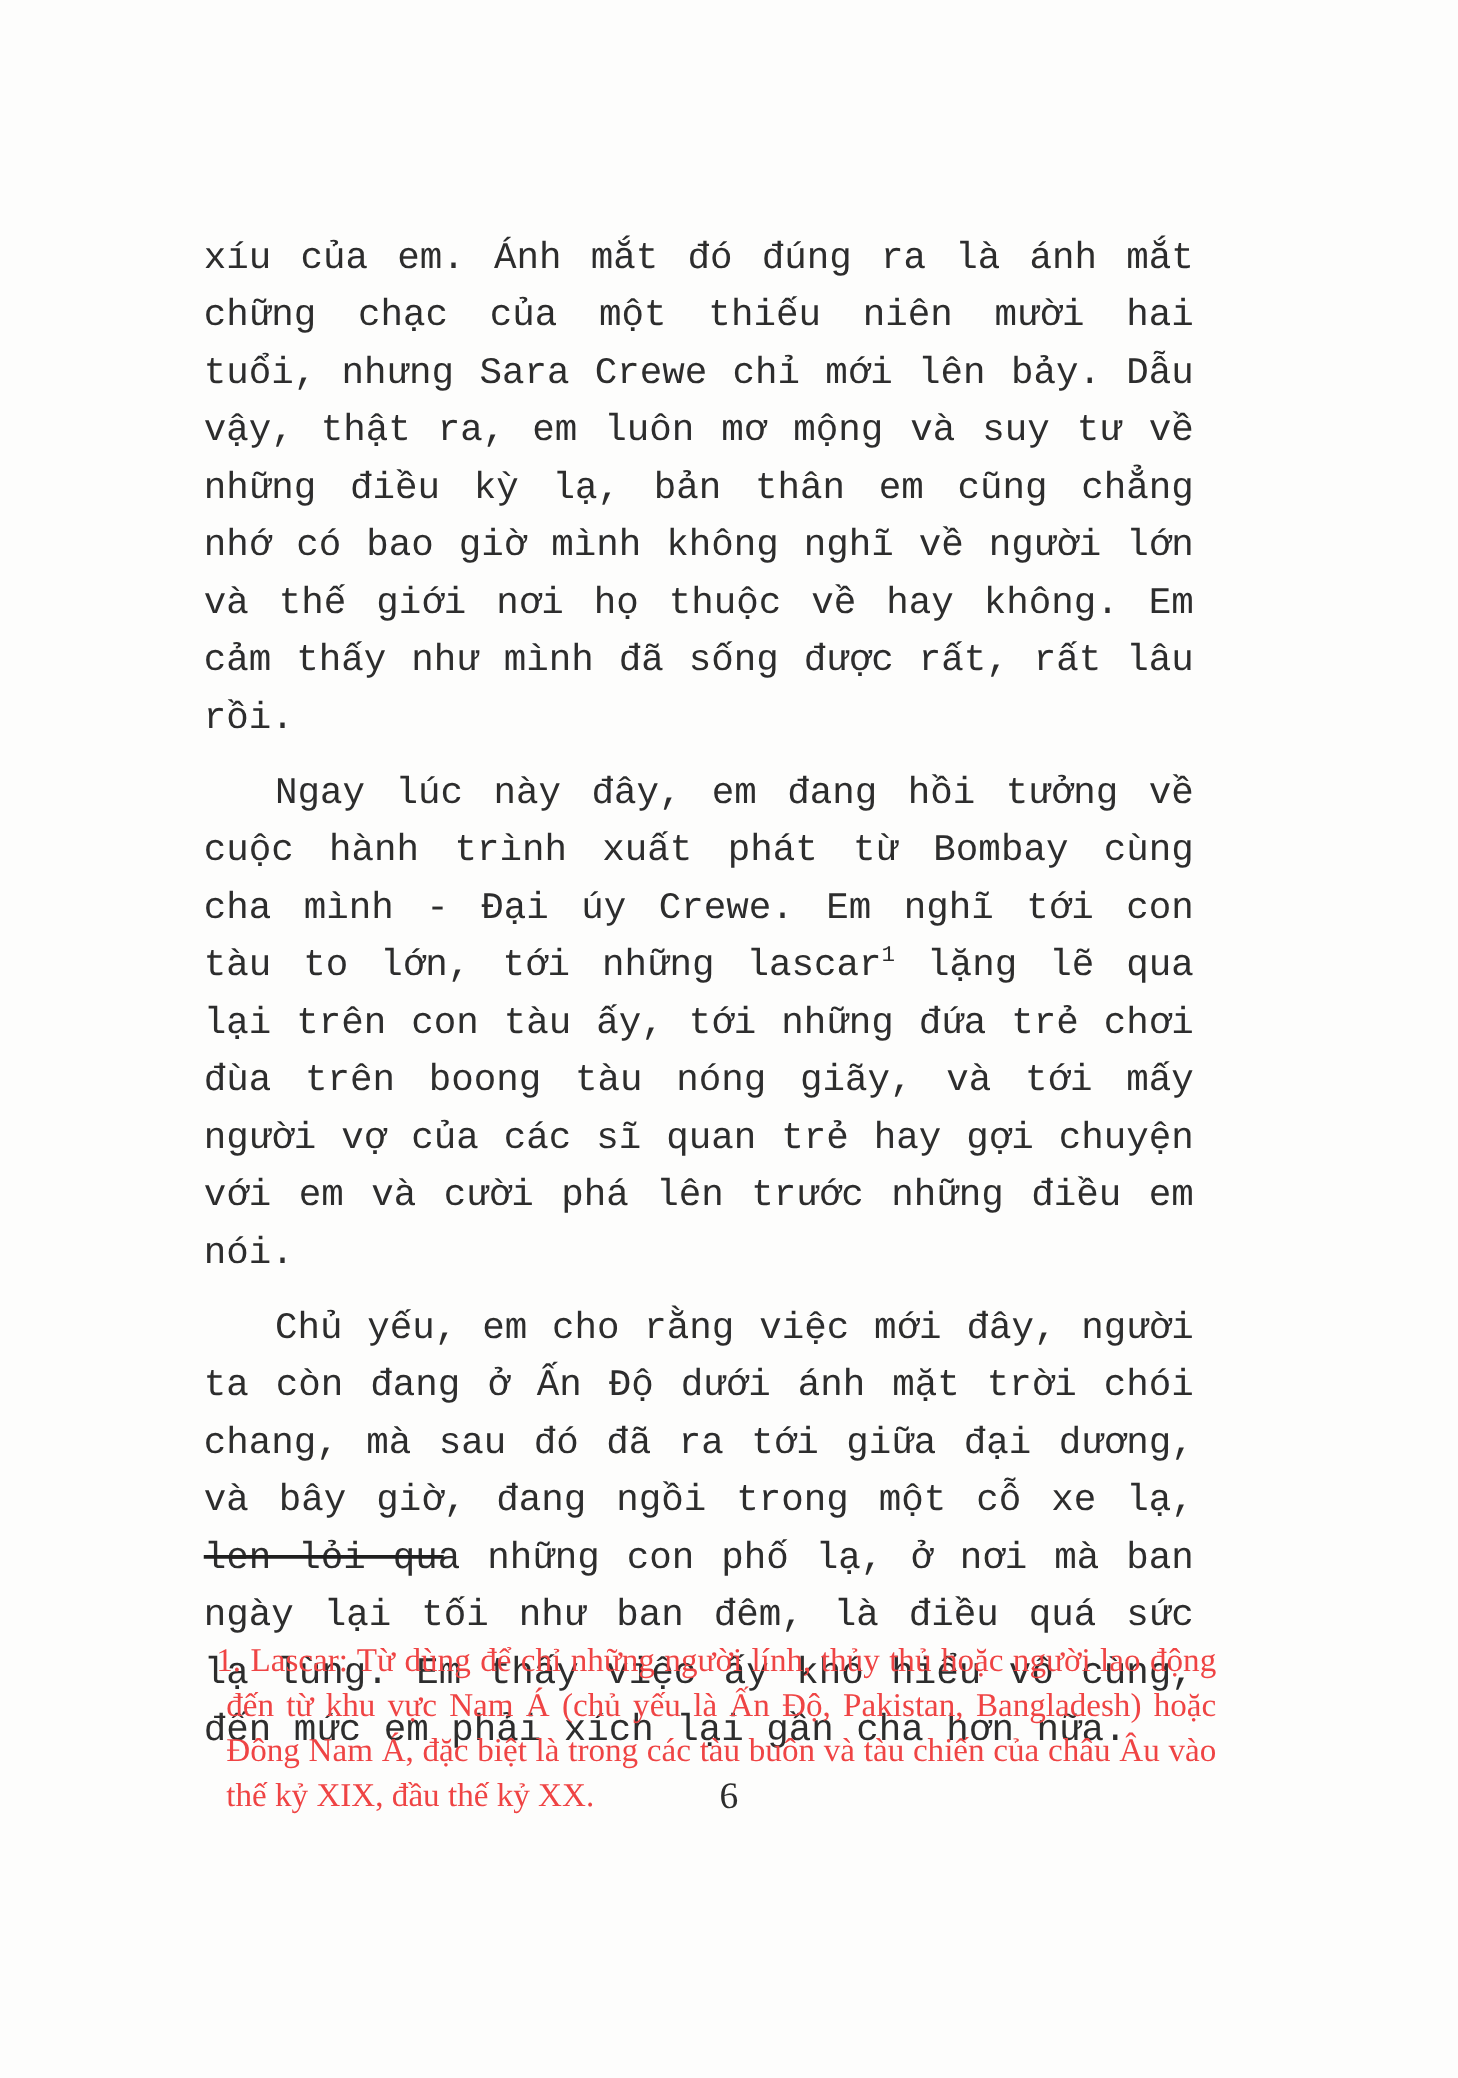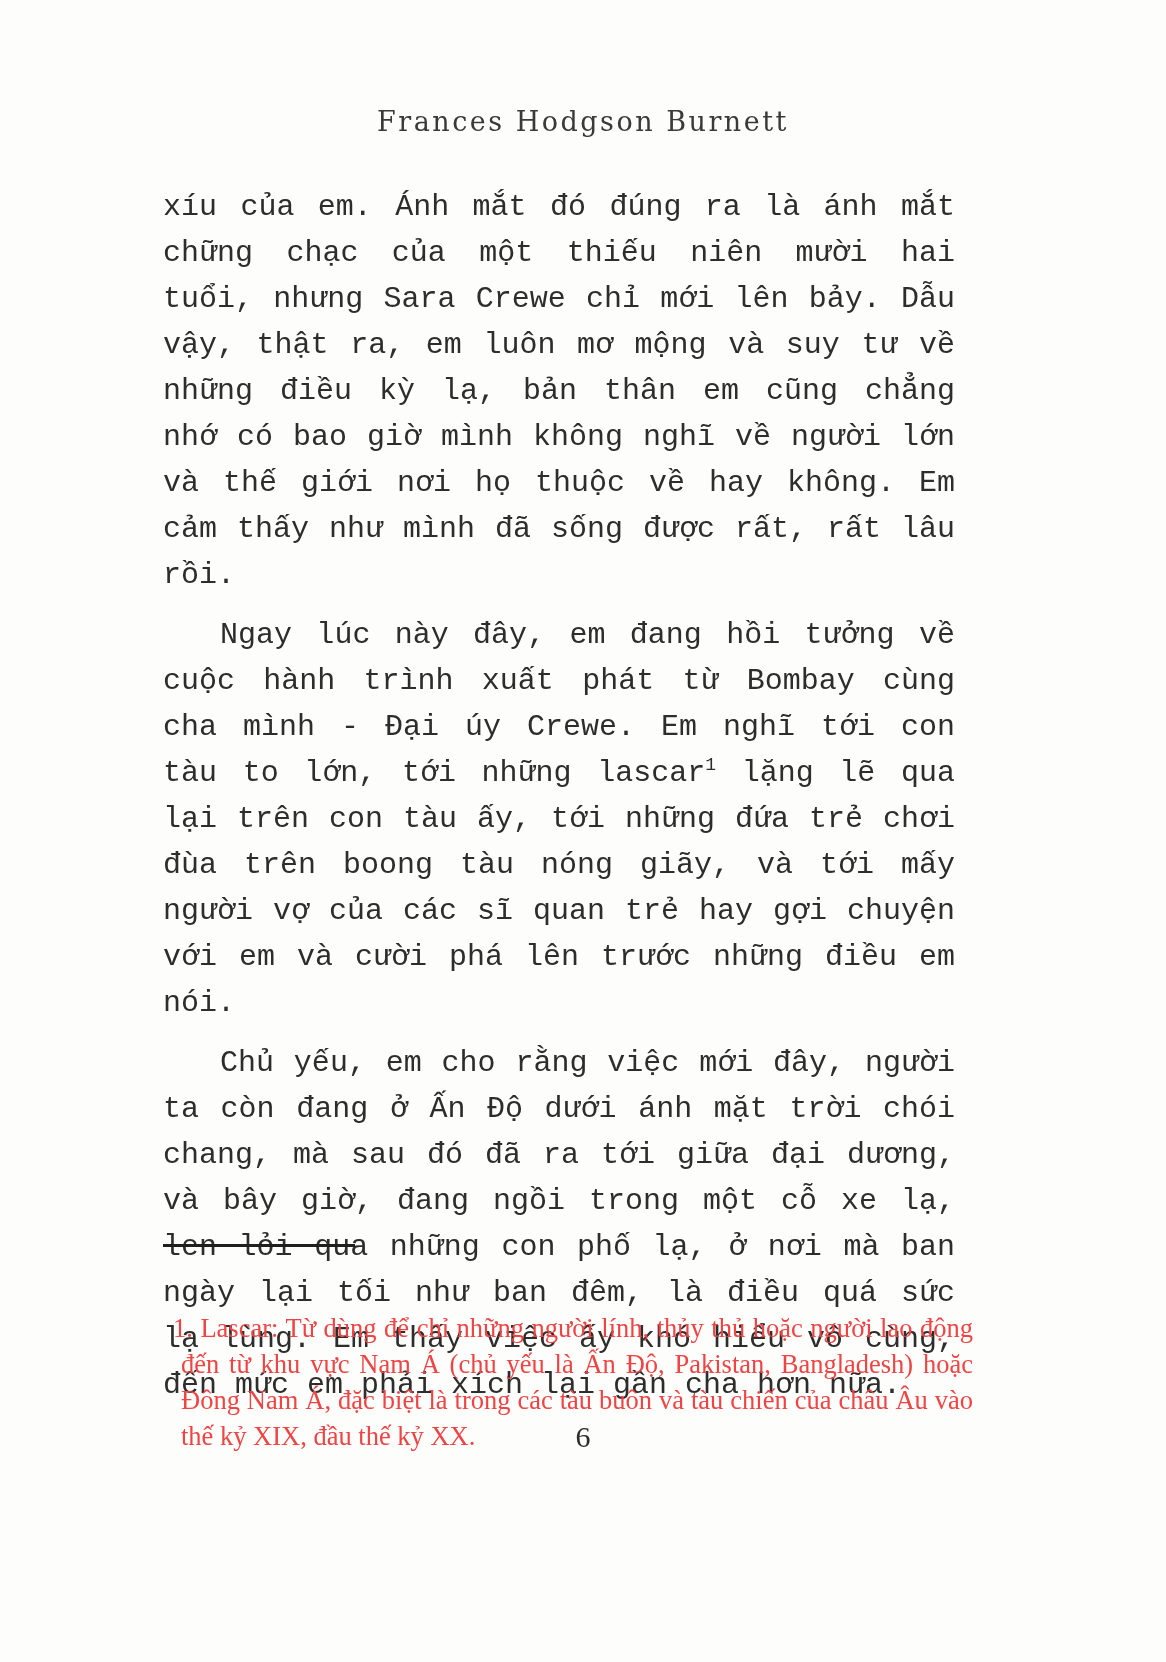--- a/index.html
+++ b/index.html
@@ -80,21 +80,20 @@
     text-align: center;
     font-size: 30px;
     color: #2d2d2d;
   }
 </style>
 </head>
 <body>
 
 <div class="page">
 
-  <div class="running-header">Frances Hodgson Burnett</div>
 
   <div class="body-text">
     <p>xíu của em. Ánh mắt đó đúng ra là ánh mắt chững chạc của một thiếu niên mười hai tuổi, nhưng Sara Crewe chỉ mới lên bảy. Dẫu vậy, thật ra, em luôn mơ mộng và suy tư về những điều kỳ lạ, bản thân em cũng chẳng nhớ có bao giờ mình không nghĩ về người lớn và thế giới nơi họ thuộc về hay không. Em cảm thấy như mình đã sống được rất, rất lâu rồi.</p>
 
     <p class="indent"><span>Ngay lúc này đây, em đang hồi tưởng về cuộc hành trình xuất phát từ Bombay cùng cha mình - Đại úy Crewe. Em nghĩ tới con tàu to lớn, tới những lascar</span><sup class="fn-marker">1</sup><span> lặng lẽ qua lại trên con tàu ấy, tới những đứa trẻ chơi đùa trên boong tàu nóng giãy, và tới mấy người vợ của các sĩ quan trẻ hay gợi chuyện với em và cười phá lên trước những điều em nói.</span></p>
 
     <p class="indent">Chủ yếu, em cho rằng việc mới đây, người ta còn đang ở Ấn Độ dưới ánh mặt trời chói chang, mà sau đó đã ra tới giữa đại dương, và bây giờ, đang ngồi trong một cỗ xe lạ, len lỏi qua những con phố lạ, ở nơi mà ban ngày lại tối như ban đêm, là điều quá sức lạ lùng. Em thấy việc ấy khó hiểu vô cùng, đến mức em phải xích lại gần cha hơn nữa.</p>
 
   </div>
 

